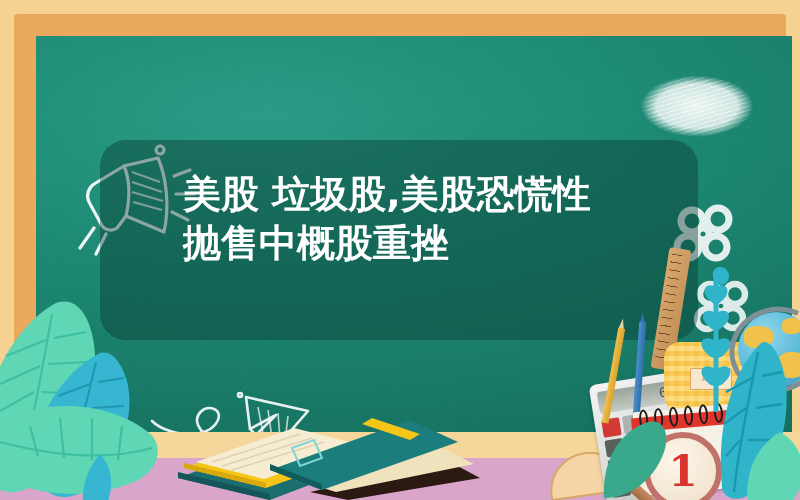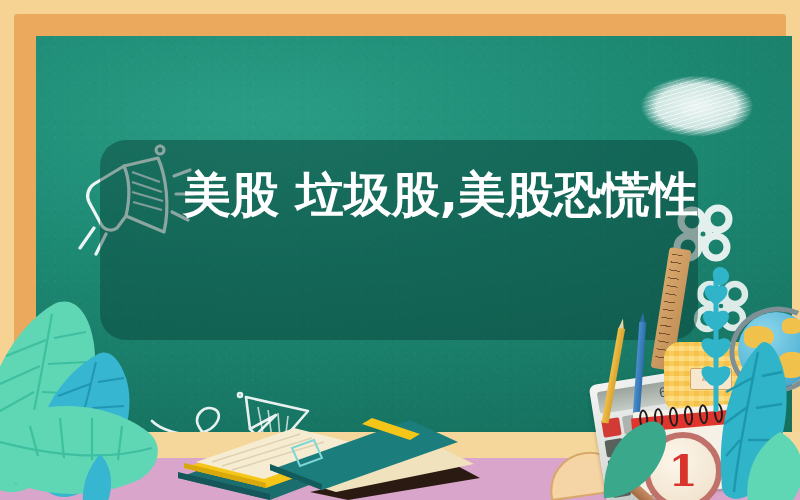--- a/index.html
+++ b/index.html
@@ -82,21 +82,21 @@
   }
 
   
   .title-block {
     position: absolute;
     left: 183px; top: 170px;
     width: 470px;
   }
   .title-line {
     color: #ffffff;
-    font-size: 48px;
+    font-size: 38px;
     font-weight: bold;
     line-height: 49px;
     letter-spacing: 0px;
     white-space: nowrap;
     font-family: "DejaVu Sans", "Liberation Sans", sans-serif;
   }
 
   
   .chalk { position: absolute; }
   .chalk svg { display: block; }
@@ -425,20 +425,21 @@
         </div>
 
       </div>
     </div>
   </div>
 
   <div class="title-panel"></div>
 
   <div class="title-block">
     <div class="title-line">美股 垃圾股,美股恐慌性</div>
+    <div class="title-line">抛售中概股重挫</div>
   </div>
 
   <div class="leaf" style="left:-24px; top:300px;">
     <svg width="150" height="200" viewBox="0 0 150 200">
       <path d="M78 4 C40 26 8 80 4 146 C2 184 24 198 48 190 C92 176 126 104 118 44 C114 16 100 -6 78 4 Z" fill="#5fd6b4"></path>
       <g stroke="#3ec0a0" stroke-width="2.2" fill="none">
         <path d="M76 14 C66 70 56 130 40 184"></path>
         <path d="M70 40 L30 56"></path>
           <path d="M64 66 L24 84"></path>
         <path d="M58 92 L22 112"></path>

